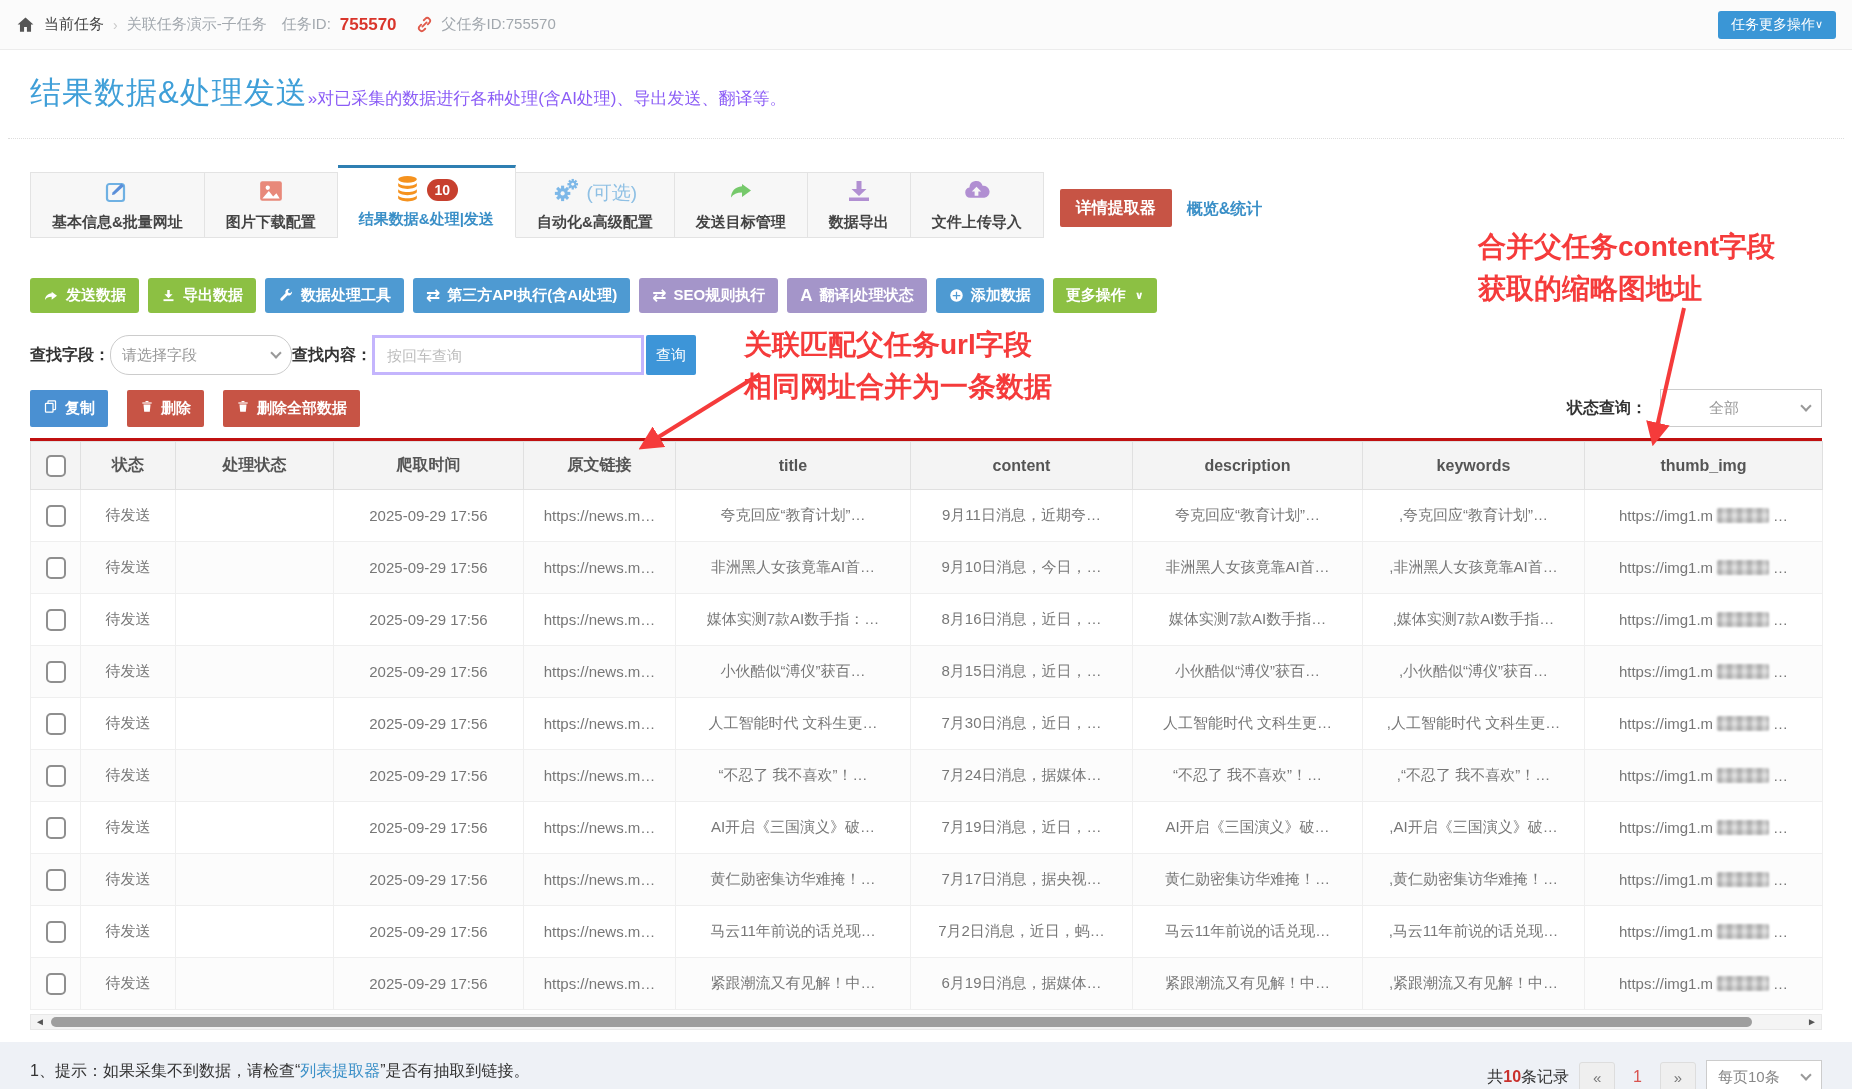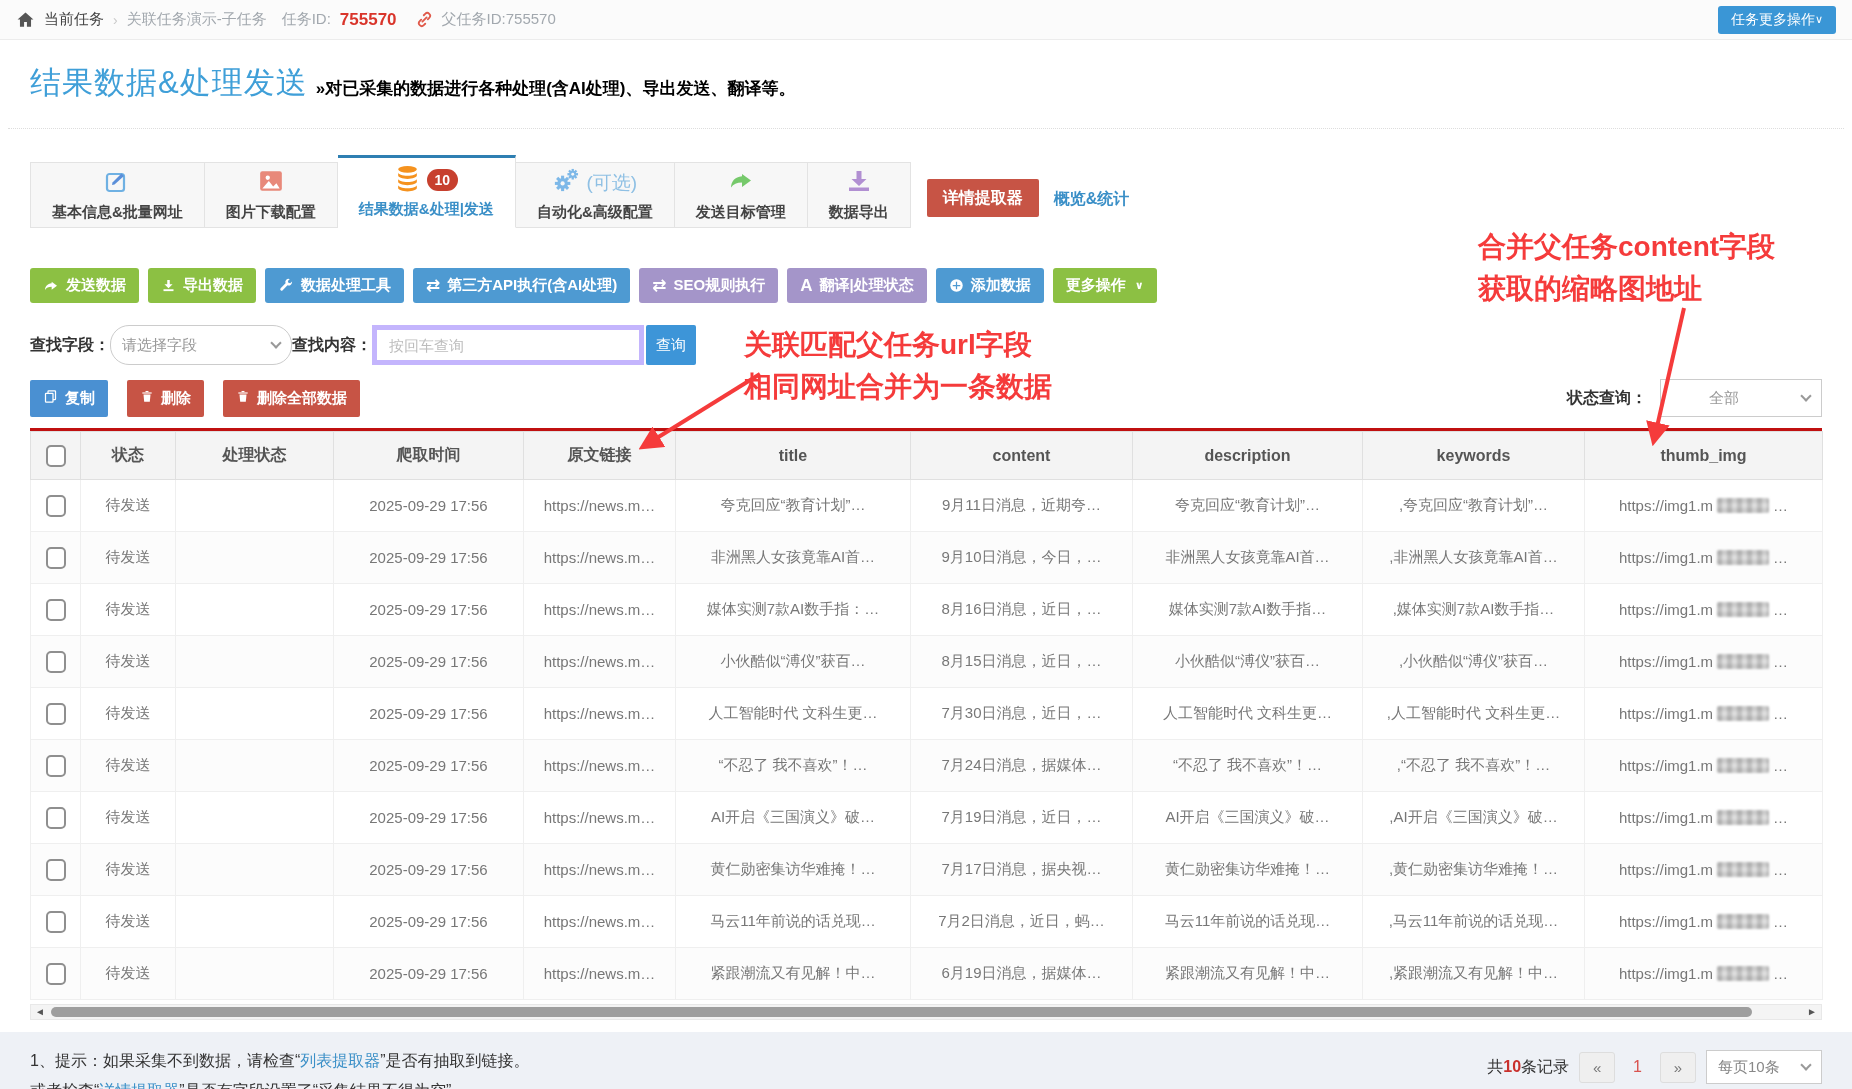--- a/index.html
+++ b/index.html
@@ -1,39 +1,39 @@
 <!DOCTYPE html>
 <html><head>
 <meta charset="utf-8">
 <style>
   * { margin:0; padding:0; box-sizing:border-box; }
   html,body { width:1852px; height:1089px; overflow:hidden; background:#fff;
     font-family:"Liberation Sans","DejaVu Sans",sans-serif; color:#333; }
   .page { position:relative; width:1852px; height:1089px; overflow:hidden; }
 
   
-  .topbar { height:40px; background:#fbfbfb; border-bottom:1px solid #ececec;
+  .topbar { height:50px; background:#fbfbfb; border-bottom:1px solid #ececec;
     display:flex; align-items:center; padding:0 16px; gap:9px; font-size:15px; }
   .home-icon { display:flex; align-items:center; }
   .crumb-current { color:#444; }
   .crumb-sep { color:#c9c9c9; font-size:14px; }
   .crumb-task { color:#a2a8ae; }
   .task-id-label { color:#a2a8ae; margin-left:6px; }
   .task-id-value { color:#d9352b; font-weight:bold; font-size:17px; }
   .link-icon { display:flex; align-items:center; margin-left:10px; }
   .parent-id { color:#a2a8ae; }
   .more-btn { margin-left:auto; background:#3a96d6; color:#fff; height:28px; padding:0 13px;
     border:none; border-radius:3px; font-size:14px; display:flex; align-items:center; gap:0; cursor:pointer;
     font-family:inherit; }
   .more-btn .caret { font-size:11px; }
 
   
   .header-row { display:flex; align-items:center; padding:22px 30px 24px; }
   .page-title { font-size:31px; color:#3f9fd8; letter-spacing:1px; white-space:nowrap; }
-  .page-subtitle { font-size:17px; font-weight:bold; color:#000000; margin-left:8px; margin-top:10px; white-space:nowrap; }
+  .page-subtitle { font-size:17px; font-weight:normal; color:#8b5cf6; margin-top:10px; white-space:nowrap; }
   .header-right { margin-left:auto; display:flex; align-items:center; gap:16px; }
   .collect-status { color:#f09b9b; font-size:15px; }
   .start-btn { background:#8cc340; color:#fff; font-weight:bold; font-size:17px; height:40px;
     padding:0 17px; border:none; border-radius:3px; display:flex; align-items:center; gap:11px; cursor:pointer;
     font-family:inherit; }
   .play-glyph { font-size:14px; }
 
   
   .dotted-sep { border-top:1px dotted #ddd; margin:0 8px; }
   .tabs-row { margin:26px 30px 0; display:flex; align-items:flex-end; }
@@ -62,21 +62,21 @@
   .tico-glyph { font-size:17px; font-weight:bold; line-height:1; }
 
   
   .search-row { margin:22px 30px 0; display:flex; align-items:center; }
   .form-label { font-size:16px; font-weight:bold; color:#333; white-space:nowrap; }
   .sel { height:40px; border:1px solid #ccc; background:#fff; color:#999; font-size:15px;
     display:flex; align-items:center; justify-content:space-between; padding:0 11px; cursor:pointer; }
   .sel-field { width:182px;border-radius:19px; }
   .chev { width:8px; height:8px; border-right:2px solid #999; border-bottom:2px solid #999;
     transform:rotate(45deg); margin-top:-5px; margin-left:10px; flex:none; }
-  .search-input { width:272px; height:40px; border:5px solid #c4b5fd; padding:12px 12px; font-size:15px;
+  .search-input { width:272px; height:40px; border:3px solid #c4b5fd; padding:12px 12px; font-size:15px;
     font-family:inherit; color:#333; outline:none; }
   .search-input::placeholder { color:#bdbdbd; }
   .query-btn { width:50px; height:40px; background:#3d95d8; border:none; color:#fff; font-size:15px;
     border-radius:2px; cursor:pointer; margin-left:2px; font-family:inherit; }
 
   
   .bulk-row { margin:14px 30px 0; display:flex; align-items:center; }
   .bulk-left { display:flex; gap:19px; }
   .bbtn { height:37px; border:none; border-radius:2px; color:#fff; font-size:15px; font-weight:bold;
     padding:0 13px; display:flex; align-items:center; gap:7px; cursor:pointer; font-family:inherit; }
@@ -237,20 +237,29 @@
           <div class="tab-iconrow">
             <span class="tab-icon"><svg viewBox="0 0 26 26" width="26" height="26">
                 <g fill="#b18fd2">
                   <path d="M10.5 3h5v8h5L13 18 5.5 11h5z"></path>
                   <path d="M3 19.5h20V23H3z"></path>
                 </g>
               </svg></span>
           </div>
           <div class="tab-label">数据导出</div>
         </div>
+        <div class="tab">
+          <div class="tab-iconrow">
+            <span class="tab-icon"><svg viewBox="0 0 26 26" width="27" height="27">
+                <path fill="#b18fd2" d="M20.5 20H7a5 5 0 0 1-.8-9.9A6.5 6.5 0 0 1 18.9 8.4 5.8 5.8 0 0 1 20.5 20z"></path>
+                <path fill="#f7f7f7" d="M13 9.5l4.5 4.5h-2.7v4h-3.6v-4H8.5z"></path>
+              </svg></span>
+          </div>
+          <div class="tab-label">文件上传导入</div>
+        </div>
       </div>
     <button class="extractor-btn">详情提取器</button>
     <a class="overview-link" href="#">概览&amp;统计</a>
   </div>
 
   <div class="toolbar-row" id="toolbar">
       <button class="tbtn green">
         <span class="tico">
           <svg viewBox="0 0 24 24" width="16" height="16">
             <path fill="#fff" d="M13 5.5l8 6-8 6v-4.2c-4.8 0-8 1.4-10 4.7.2-5.6 3.4-9.6 10-10.3z"></path>

